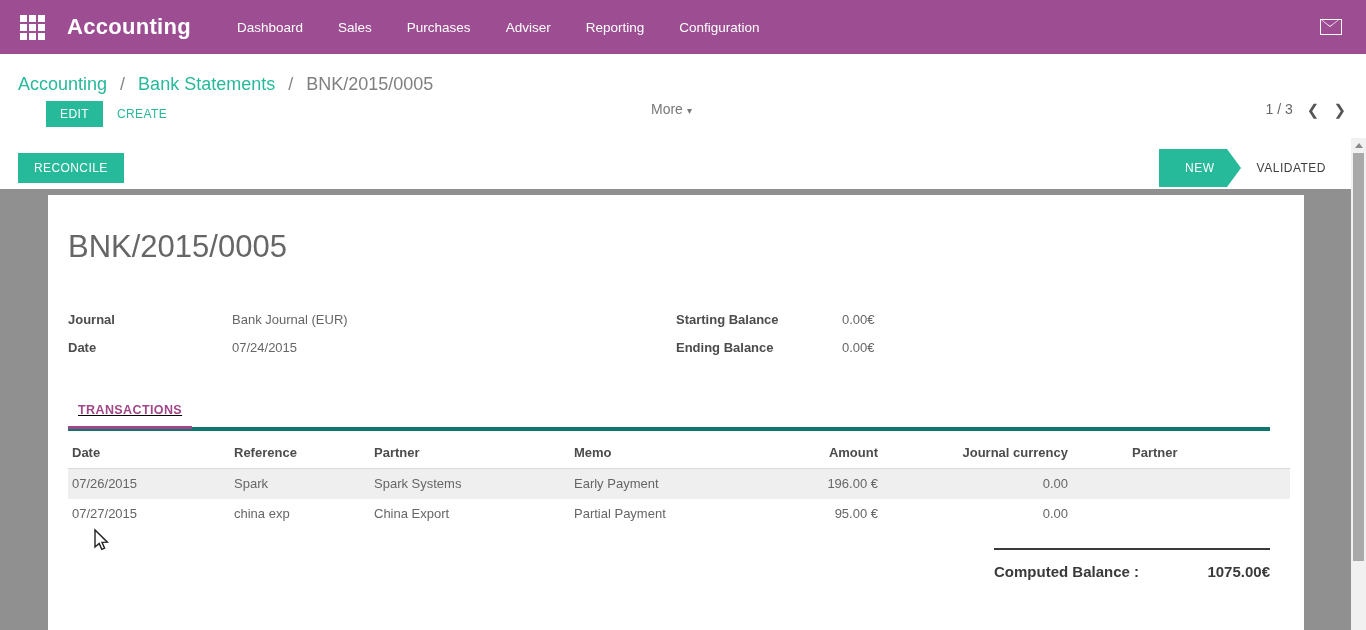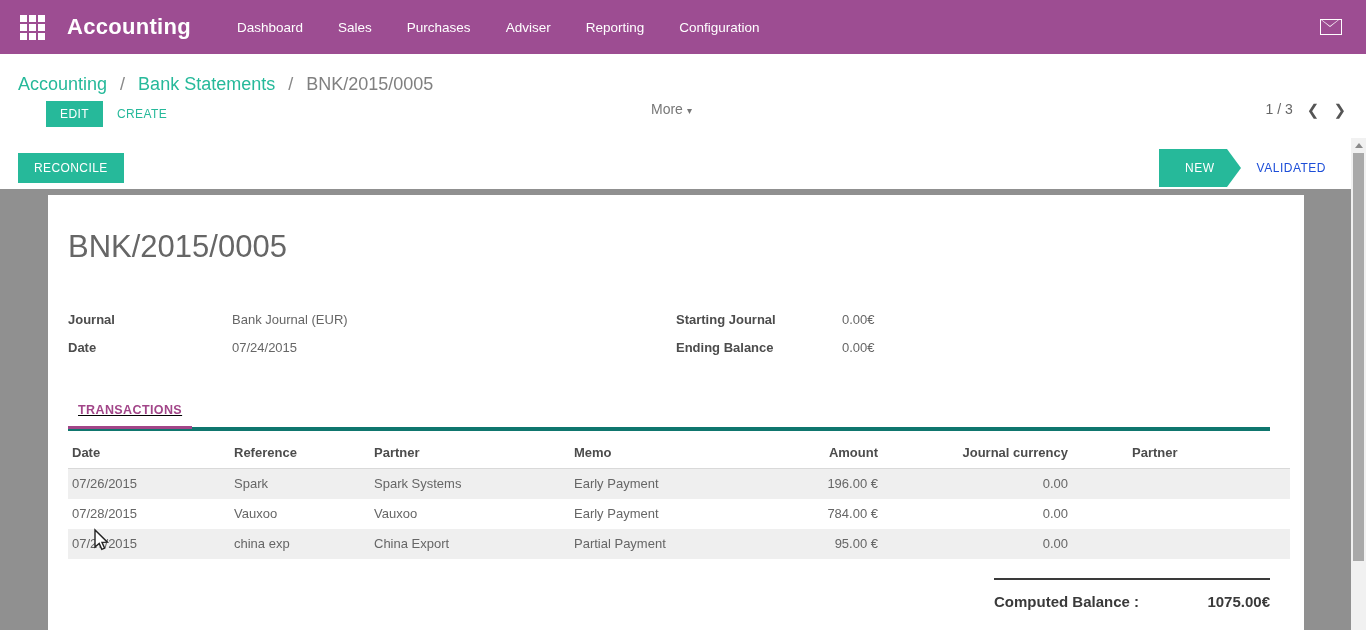--- a/index.html
+++ b/index.html
@@ -45,21 +45,21 @@
   .statusbar { height:42px; background:#fff; display:flex; align-items:center;
                justify-content:space-between; padding:0 30px 0 18px; }
   .btn-reconcile { background:#26b99a; color:#fff; border:none; font-size:12px; letter-spacing:.4px;
                padding:8px 16px; cursor:pointer; font-family:inherit; }
   .statewidget { display:flex; align-items:center; height:38px; }
   .state-new { background:#26b99a; color:#fff; font-size:12px; letter-spacing:.5px; height:38px;
                display:flex; align-items:center; padding:0 12px 0 26px; position:relative; cursor:pointer; }
   .state-new::after { content:""; position:absolute; left:100%; top:0; z-index:2;
                border-top:19px solid transparent; border-bottom:19px solid transparent;
                border-left:14px solid #26b99a; }
-  .state-validated { color:#1d4ed8; font-size:12px; letter-spacing:.5px; padding:0 10px 0 30px; cursor:pointer; }
+  .state-validated { color:#404040; font-size:12px; letter-spacing:.5px; padding:0 10px 0 30px; cursor:pointer; }
 
   
   .content { position:relative; height:450px; background:#909090; overflow:hidden; }
   .sheet { position:absolute; left:48px; right:62px; top:6px; bottom:-10px; background:#fff; }
   .sheet-inner { padding:28px 34px 0 20px; }
   .doc-title { font-size:31px; color:#666; font-weight:400; margin-top:6px; margin-left:0px; }
 
   .fields { display:flex; margin-top:44px; }
   .fgroup { display:flex; flex-direction:column; gap:8px; }
   .fgroup.left { width:608px; }
@@ -166,21 +166,21 @@
             <span class="flabel">Journal</span>
             <span class="fvalue">Bank Journal (EUR)</span>
           </div>
           <div class="frow">
             <span class="flabel">Date</span>
             <span class="fvalue">07/24/2015</span>
           </div>
         </div>
         <div class="fgroup right">
           <div class="frow">
-            <span class="flabel">Starting Journal</span>
+            <span class="flabel">Starting Balance</span>
             <span class="fvalue">0.00€</span>
           </div>
           <div class="frow">
             <span class="flabel">Ending Balance</span>
             <span class="fvalue">0.00€</span>
           </div>
         </div>
       </div>
 
       <div class="tabbar">
@@ -212,29 +212,20 @@
           <tr>
             <td>07/26/2015</td>
             <td>Spark</td>
             <td>Spark Systems</td>
             <td>Early Payment</td>
             <td class="num">196.00 €</td>
             <td class="num">0.00</td>
             <td></td>
           </tr>
           <tr>
-            <td>07/28/2015</td>
-            <td>Vauxoo</td>
-            <td>Vauxoo</td>
-            <td>Early Payment</td>
-            <td class="num">784.00 €</td>
-            <td class="num">0.00</td>
-            <td></td>
-          </tr>
-          <tr>
             <td>07/27/2015</td>
             <td>china exp</td>
             <td>China Export</td>
             <td>Partial Payment</td>
             <td class="num">95.00 €</td>
             <td class="num">0.00</td>
             <td></td>
           </tr>
         </tbody>
       </table>

